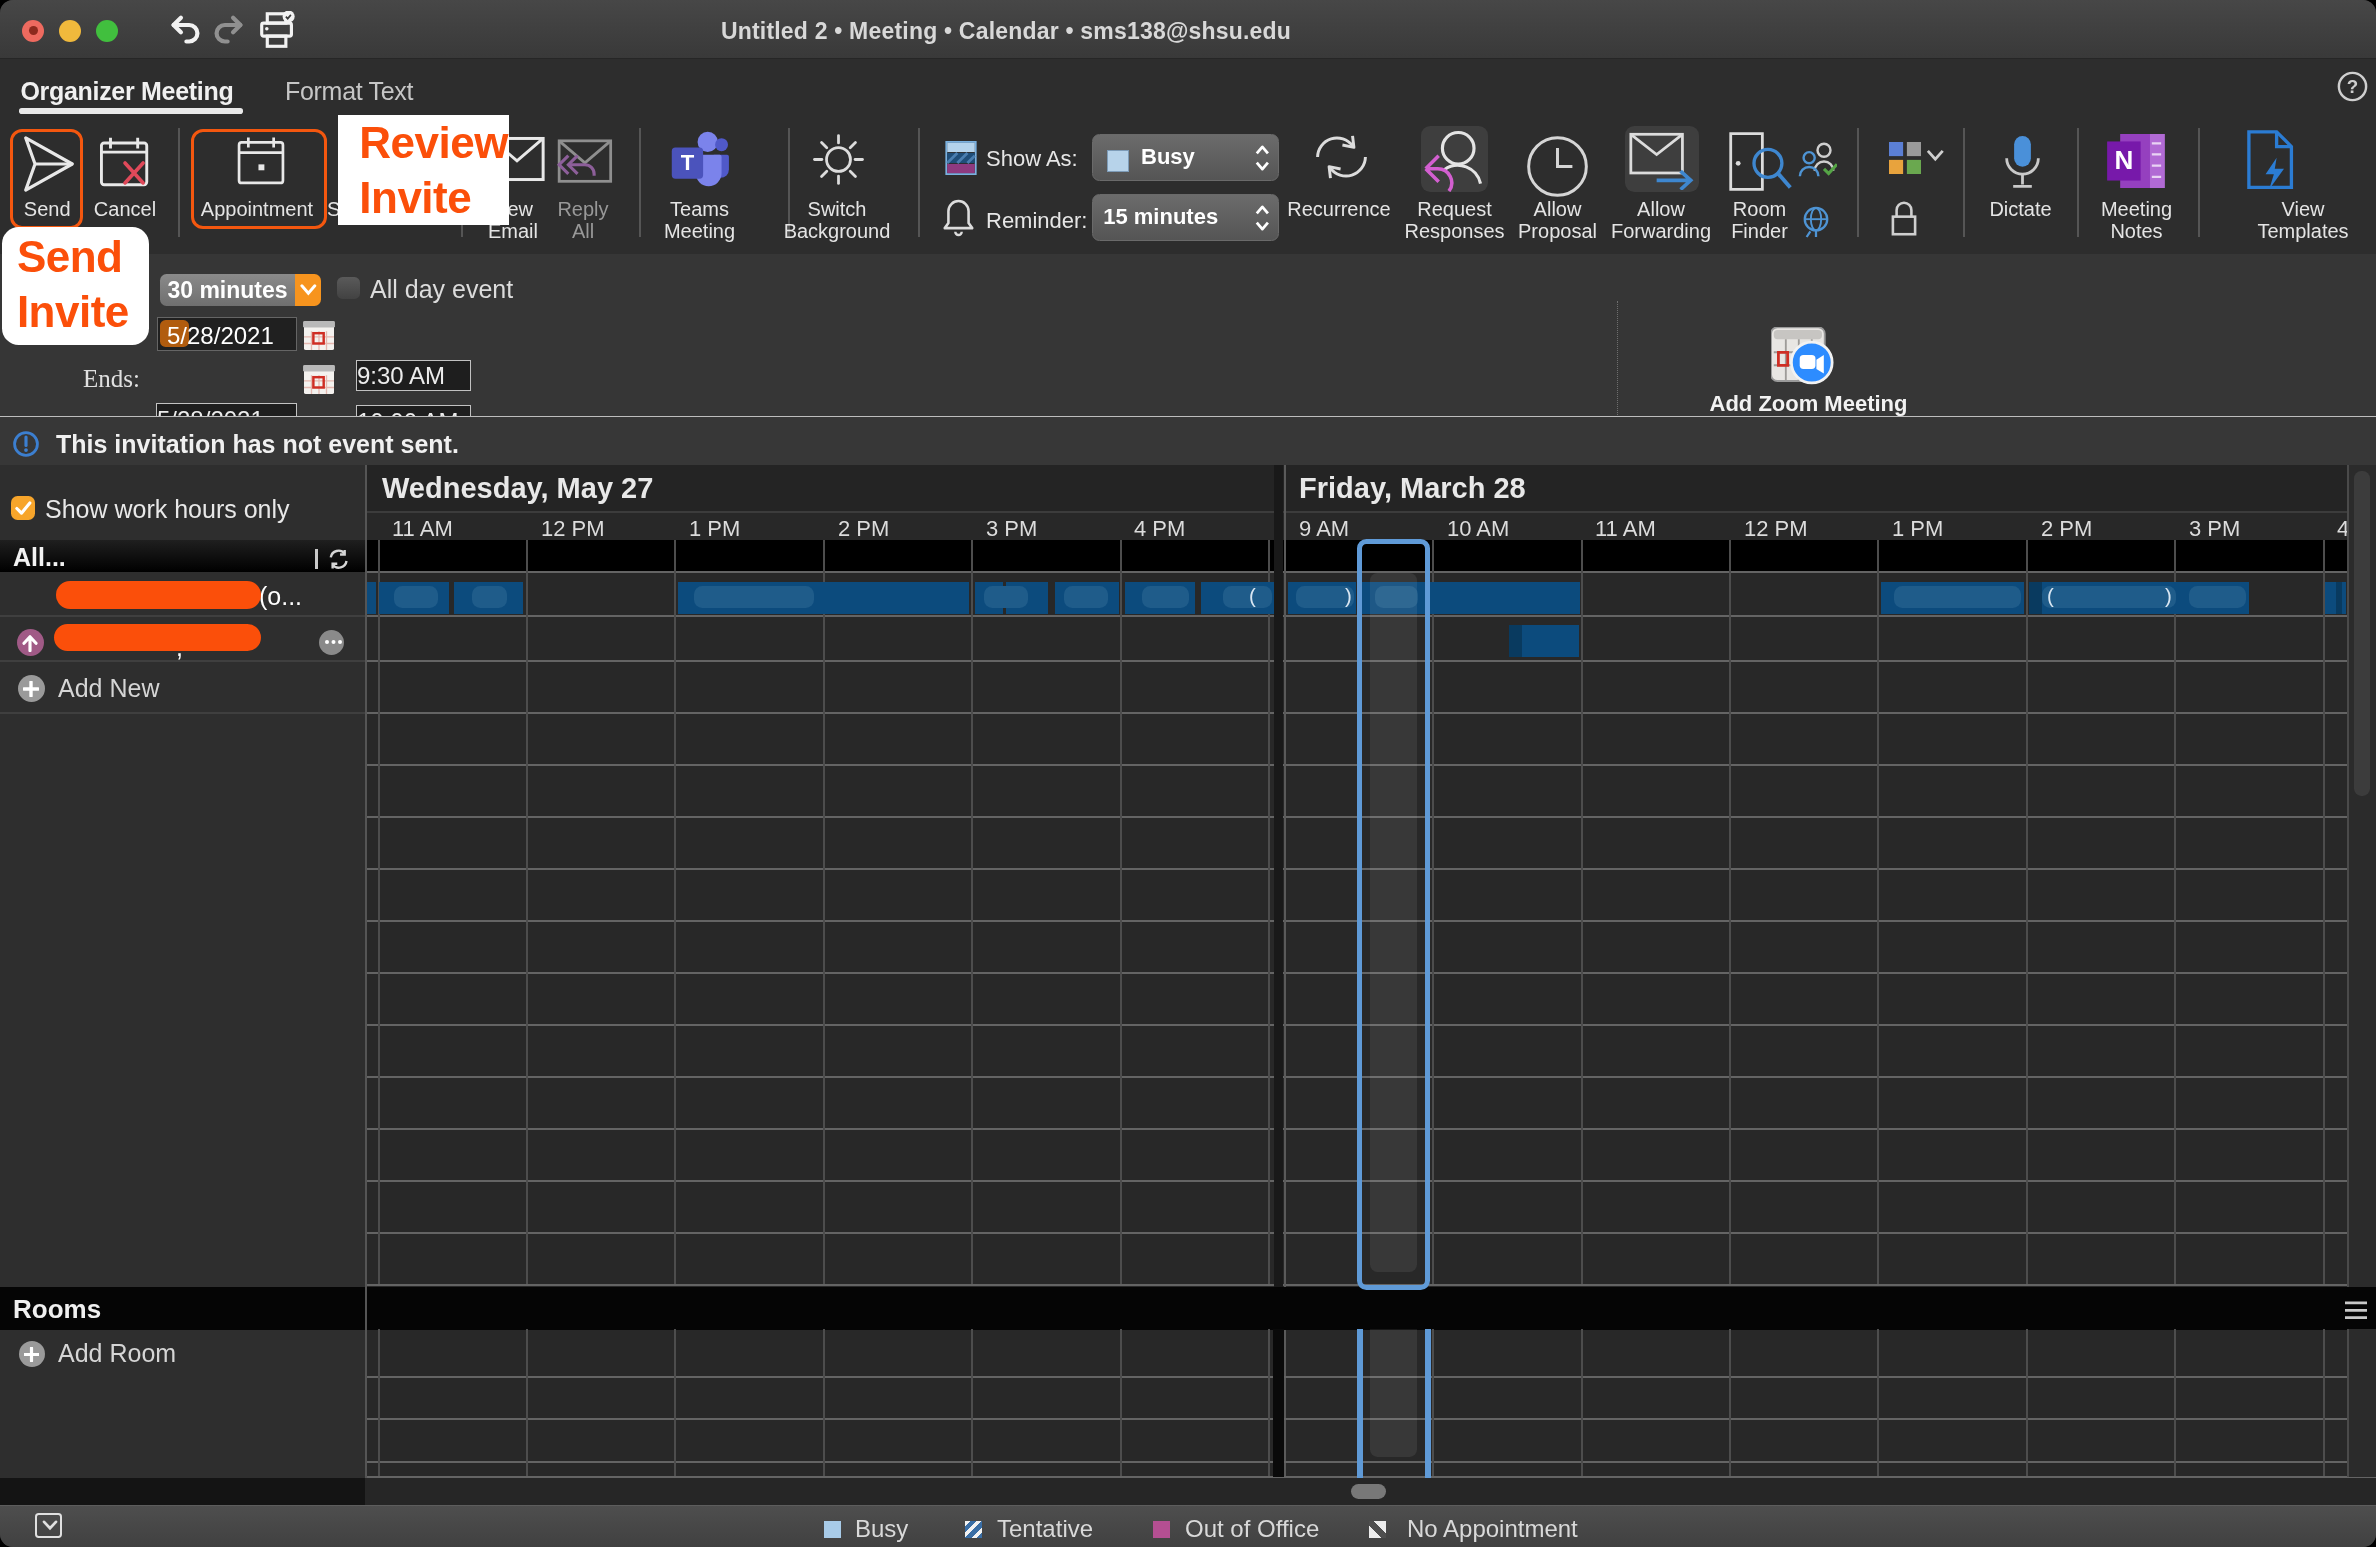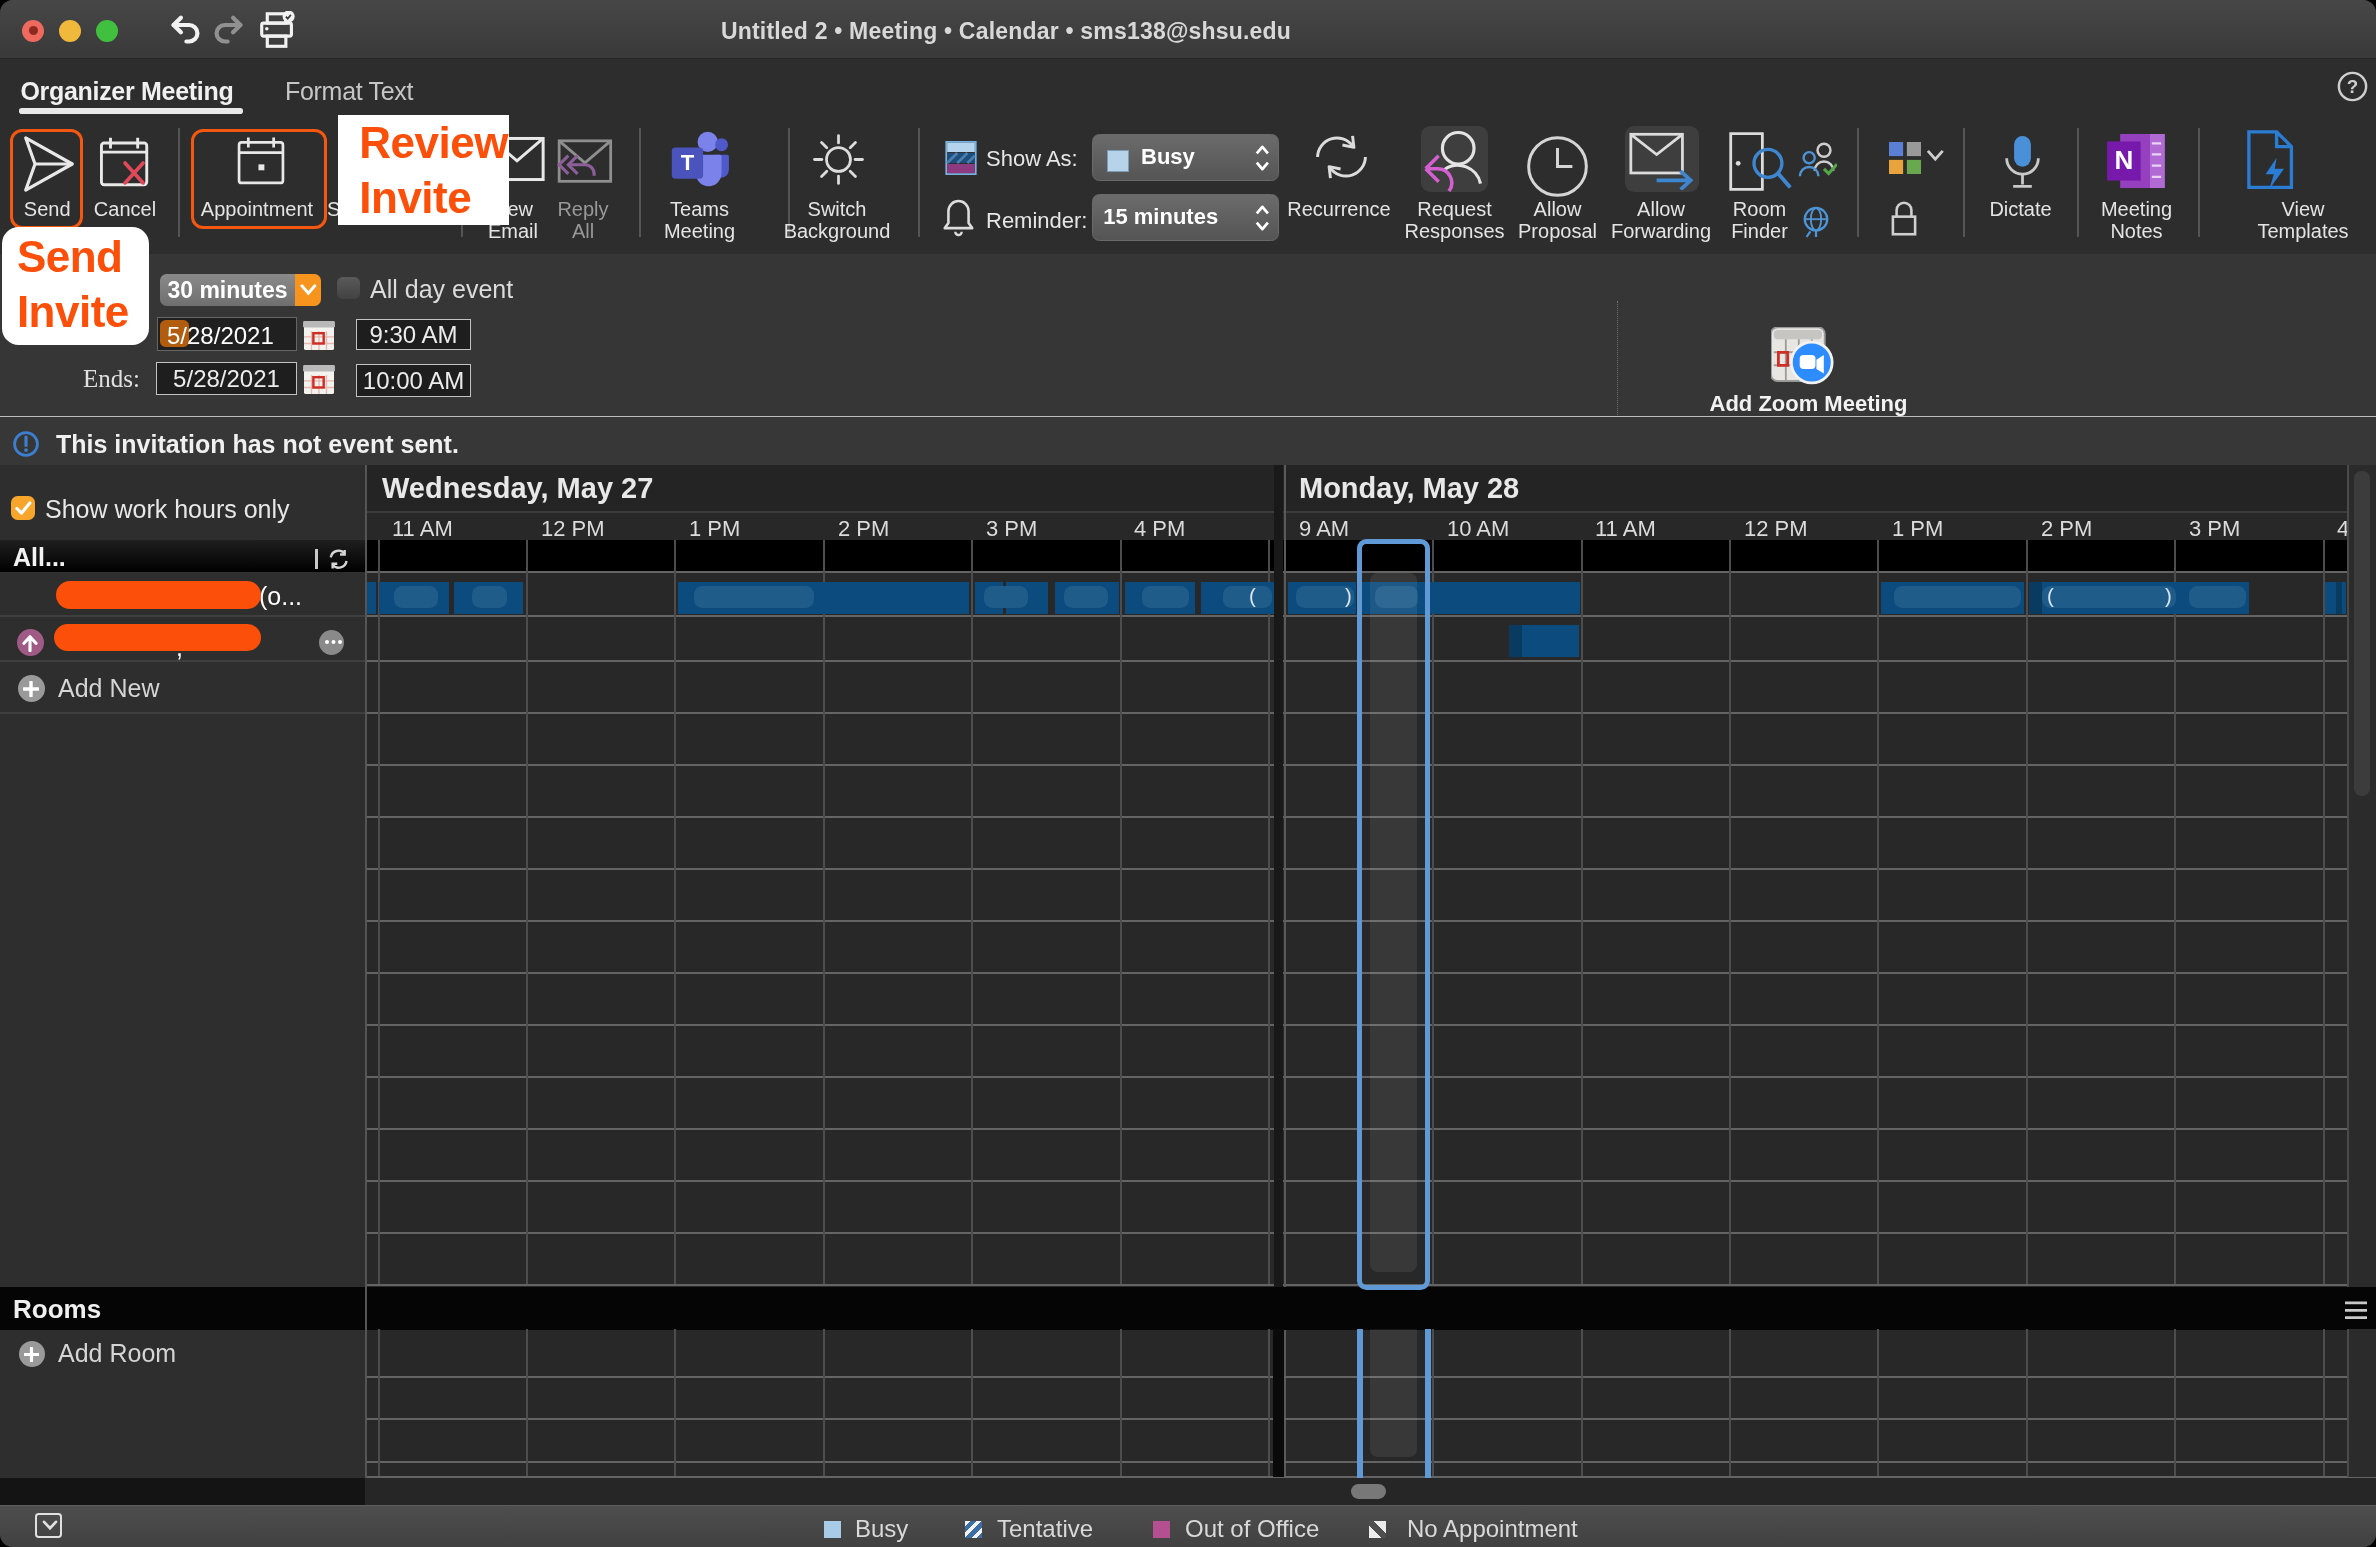--- a/index.html
+++ b/index.html
@@ -20,21 +20,21 @@
   .rdiv{width:1.9px;background:#555;top:7.4px;height:109px;}
   .obtn{border:3.2px solid #f4570f;border-radius:12px;top:7.4px;height:94px;}
   .rlab{font-size:20px;color:#e4e4e4;text-align:center;line-height:22px;}
   .rlab1{font-size:20px;color:#e4e4e4;text-align:center;top:198px;}
   .gray{color:#989898;}
   .chip{background:#3e3e3e;border-radius:9.3px;}
   .dd{background:linear-gradient(#6b6b6b,#555555);border-radius:7.4px;border:0.9px solid #6a6a6a;}
   .ddtext{font-size:22px;color:#fff;font-weight:600;}
   
   #params{left:0;top:254px;width:2376px;height:164px;background:#363636;}
-  .field{background:#1e1e1e;font-size:24px;color:#ececec;text-align:center;}
+  .field{background:#1e1e1e;font-size:24px;color:#ececec;text-align:left;margin-top:41px;}
   
   #infobar{left:0;top:416px;width:2376px;height:48px;background:#373737;
     border-top:1.9px solid #bdbdbd;}
   .hl{background:#646464;height:1.9px;}
   .vl{background:#4d4d4d;width:1.9px;}
   .bar{background:#0c4b7d;top:582px;height:32px;}
   .bar2{background:#0c4b7d;top:625px;height:32px;}
   .inset{background:#1f5c8a;border-radius:8.3px;top:586px;height:22px;}
   .dk{background:#093a5f;}
   .bglyph{color:#d9e6f2;font-size:20.4px;top:585px;z-index:3;}
@@ -330,21 +330,21 @@
     <circle cx="14" cy="20.5" r="2" fill="#3c7fd0"></circle>
   </svg>
   <div class="abs" style="left:56px;top:430px;font-size:25px;font-weight:600;color:#f0f0f0;">This invitation has not event sent.</div>
 
   <div class="abs" style="left:0;top:465px;width:2376px;height:1013px;background:#2e2e2e;"></div>
   <div class="abs" style="left:366px;top:465px;width:2010px;height:1013px;background:#282828;"></div>
 
   <div class="abs" style="left:366px;top:465px;width:2010px;height:48px;background:#242424;"></div>
   <div class="abs" style="left:366px;top:511px;width:2010px;height:1.9px;background:#3c3c3c;"></div>
   <div class="abs" style="left:382px;top:472px;font-size:29px;font-weight:700;color:#e8e8e8;">Wednesday, May 27</div>
-  <div class="abs" style="left:1299px;top:472px;font-size:29px;font-weight:700;color:#e8e8e8;">Monday, May 28</div>
+  <div class="abs" style="left:1299px;top:472px;font-size:29px;font-weight:700;color:#e8e8e8;">Friday, March 28</div>
 
   <div class="abs tlab" style="left:392px;">11 AM</div>
   <div class="abs tlab" style="left:541px;">12 PM</div>
   <div class="abs tlab" style="left:689px;">1 PM</div>
   <div class="abs tlab" style="left:838px;">2 PM</div>
   <div class="abs tlab" style="left:986px;">3 PM</div>
   <div class="abs tlab" style="left:1134px;">4 PM</div>
   <div class="abs tlab" style="left:1299px;">9 AM</div>
   <div class="abs tlab" style="left:1447px;">10 AM</div>
   <div class="abs tlab" style="left:1595px;">11 AM</div>

